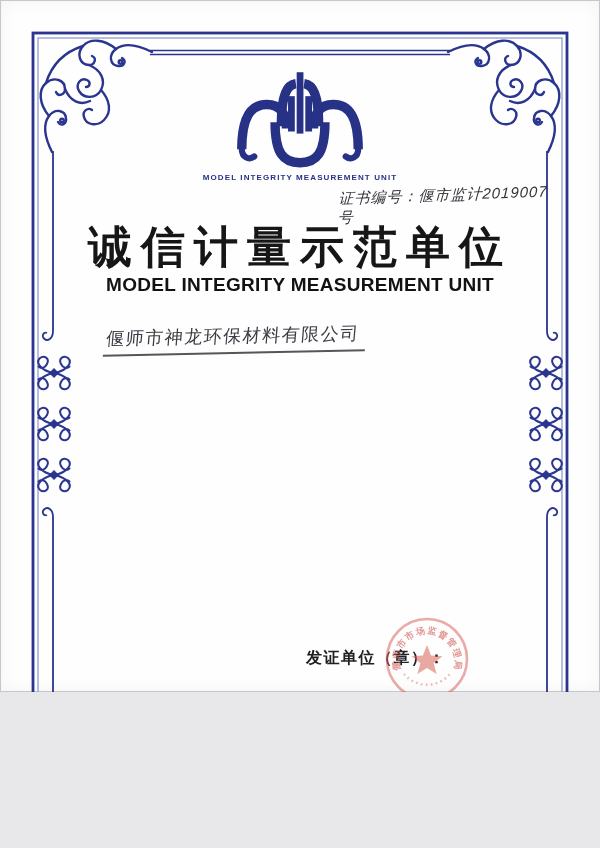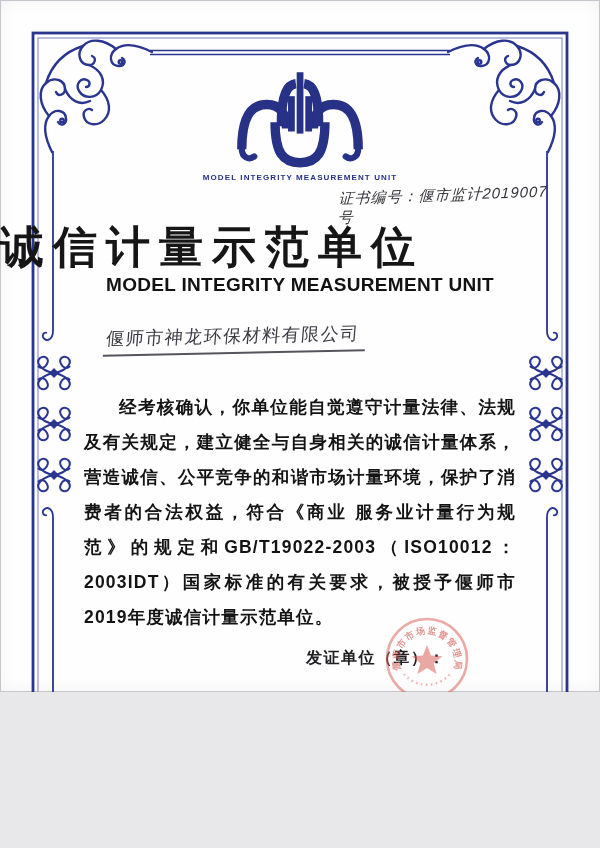--- a/index.html
+++ b/index.html
@@ -20,21 +20,21 @@
   }
 
   .cert-no{
     position:absolute;left:338px;top:186px;width:220px;
     font-size:15px;color:#35353c;letter-spacing:1px;
     transform:rotate(-2deg) skewX(-4deg);
     font-style:italic;
   }
 
   .title-zh{
-    position:absolute;left:0;top:218px;width:600px;
+    position:absolute;left:0;top:218px;width:600px;text-align:center;
     font-family:"Liberation Serif", serif;font-weight:900;
     font-size:44px;letter-spacing:9px;color:#161616;
   }
   .title-en{
     position:absolute;left:0;top:274px;width:600px;text-align:center;
     font-weight:bold;font-size:19px;letter-spacing:.3px;color:#121212;
   }
 
   .company{
     position:absolute;left:104px;top:324px;min-width:228px;
@@ -140,21 +140,20 @@
       <div class="logo-caption">MODEL INTEGRITY MEASUREMENT UNIT</div>
     </div>
 
     <div class="cert-no">证书编号：偃市监计2019007号</div>
 
     <div class="title-zh">诚信计量示范单位</div>
     <div class="title-en">MODEL INTEGRITY MEASUREMENT UNIT</div>
 
     <div class="company">偃师市神龙环保材料有限公司</div>
 
-    <p class="body-text">经考核确认，你单位能自觉遵守计量法律、法规及有关规定，建立健全与自身相关的诚信计量体系，营造诚信、公平竞争的和谐市场计量环境，保护了消费者的合法权益，符合《商业 服务业计量行为规范》的规定和GB/T19022-2003（ISO10012：2003IDT）国家标准的有关要求，被授予偃师市2019年度诚信计量示范单位。</p>
 
     <div class="issuer">发证单位（章）：</div>
 
     <svg class="seal" width="90" height="92" viewBox="0 0 90 92">
       <defs>
         <path id="sealArc" d="M21,62 A28,28 0 1,1 69,62" fill="none"></path>
       </defs>
       <circle cx="45" cy="45" r="40" fill="none" stroke="rgba(217,102,94,0.55)" stroke-width="2.6"></circle>
       <path d="M30,17 l30,56 M60,17 l-30,56" stroke="none"></path>
       <polygon points="45,31 49.1,41.6 60.4,42.2 51.6,49.2 54.6,60.1 45,54 35.4,60.1 38.4,49.2 29.6,42.2 40.9,41.6" fill="rgba(216,96,88,0.55)"></polygon>

